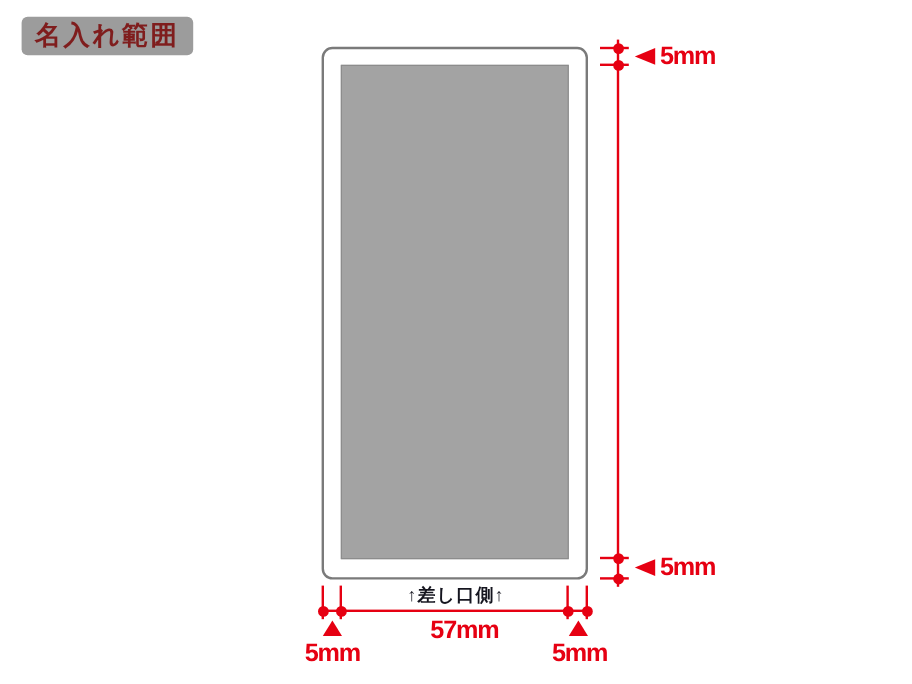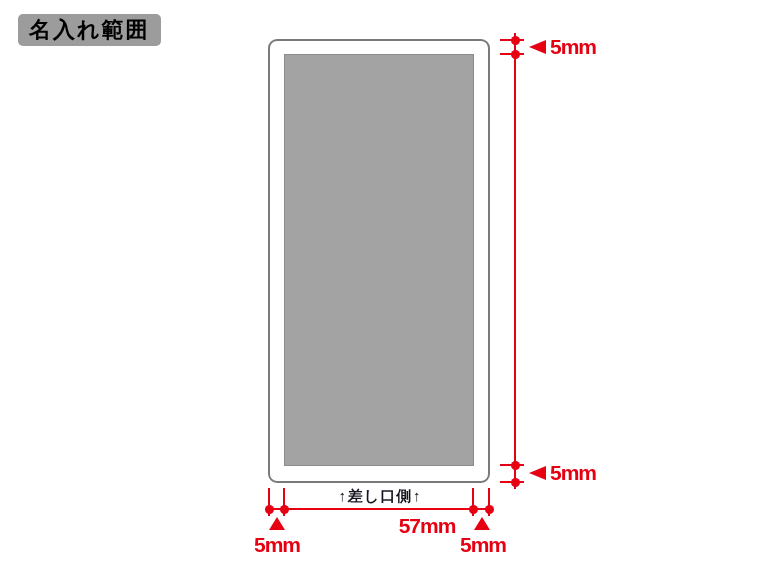--- a/index.html
+++ b/index.html
@@ -15,21 +15,21 @@
   }
 
   
   .badge {
     position: absolute;
     left: 18px; top: 14px;
     height: 32px;
     padding: 0 11px;
     background: #9c9c9c;
     border-radius: 5px;
-    color: #000000;
+    color: #7f1d1d;
     font-size: 22px;
     font-weight: 700;
     line-height: 32px;
     letter-spacing: 2px;
   }
 
   
   .product-outline {
     position: absolute;
     left: 268px; top: 39px;
@@ -86,21 +86,20 @@
   .insert-side {
     position: absolute;
     left: 290px; top: 487px;
     width: 180px;
     text-align: center;
     color: #15151f;
     font-size: 15px;
     font-weight: 700;
     letter-spacing: 1px;
     white-space: nowrap;
-    font-family: Liberation Mono, monospace;
   }
 </style>
 </head>
 <body>
 
 <div class="canvas">
 
   <div class="badge">名入れ範囲</div>
 
   <div class="product-outline"></div>
@@ -132,17 +131,17 @@
   <div class="vline red" style="left:472px; top:488px; height:28px;"></div>
   <div class="vline red" style="left:488px; top:488px; height:28px;"></div>
   <div class="dot" style="left:264.5px; top:504.5px;"></div>
   <div class="dot" style="left:279.5px; top:504.5px;"></div>
   <div class="dot" style="left:468.5px; top:504.5px;"></div>
   <div class="dot" style="left:484.5px; top:504.5px;"></div>
 
   <div class="tri-up" style="left:269px; top:517px;"></div>
   <div class="tri-up" style="left:474px; top:517px;"></div>
 
-  <div class="dim-text center" style="left:347px; top:514px; width:80px;margin-left:40px;">57mm</div>
+  <div class="dim-text center" style="left:347px; top:514px; width:80px;">57mm</div>
   <div class="dim-text center" style="left:250px; top:533px; width:54px;">5mm</div>
   <div class="dim-text center" style="left:456px; top:533px; width:54px;">5mm</div>
 
 </div>
 
 </body></html>

